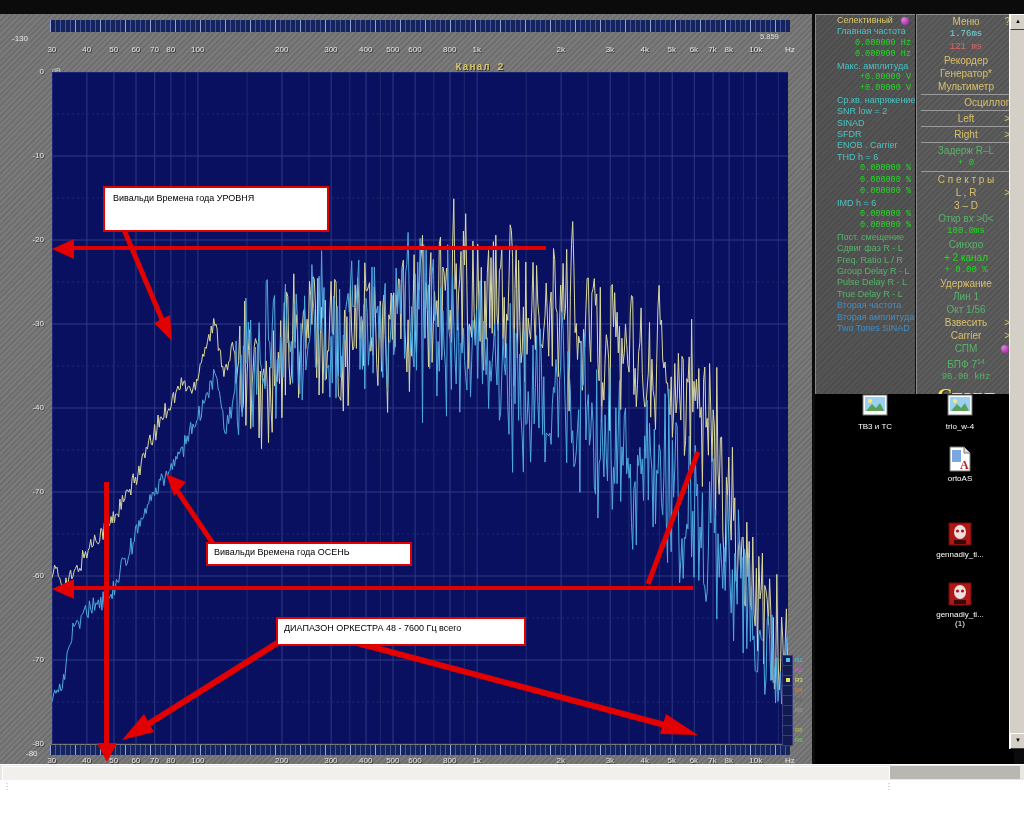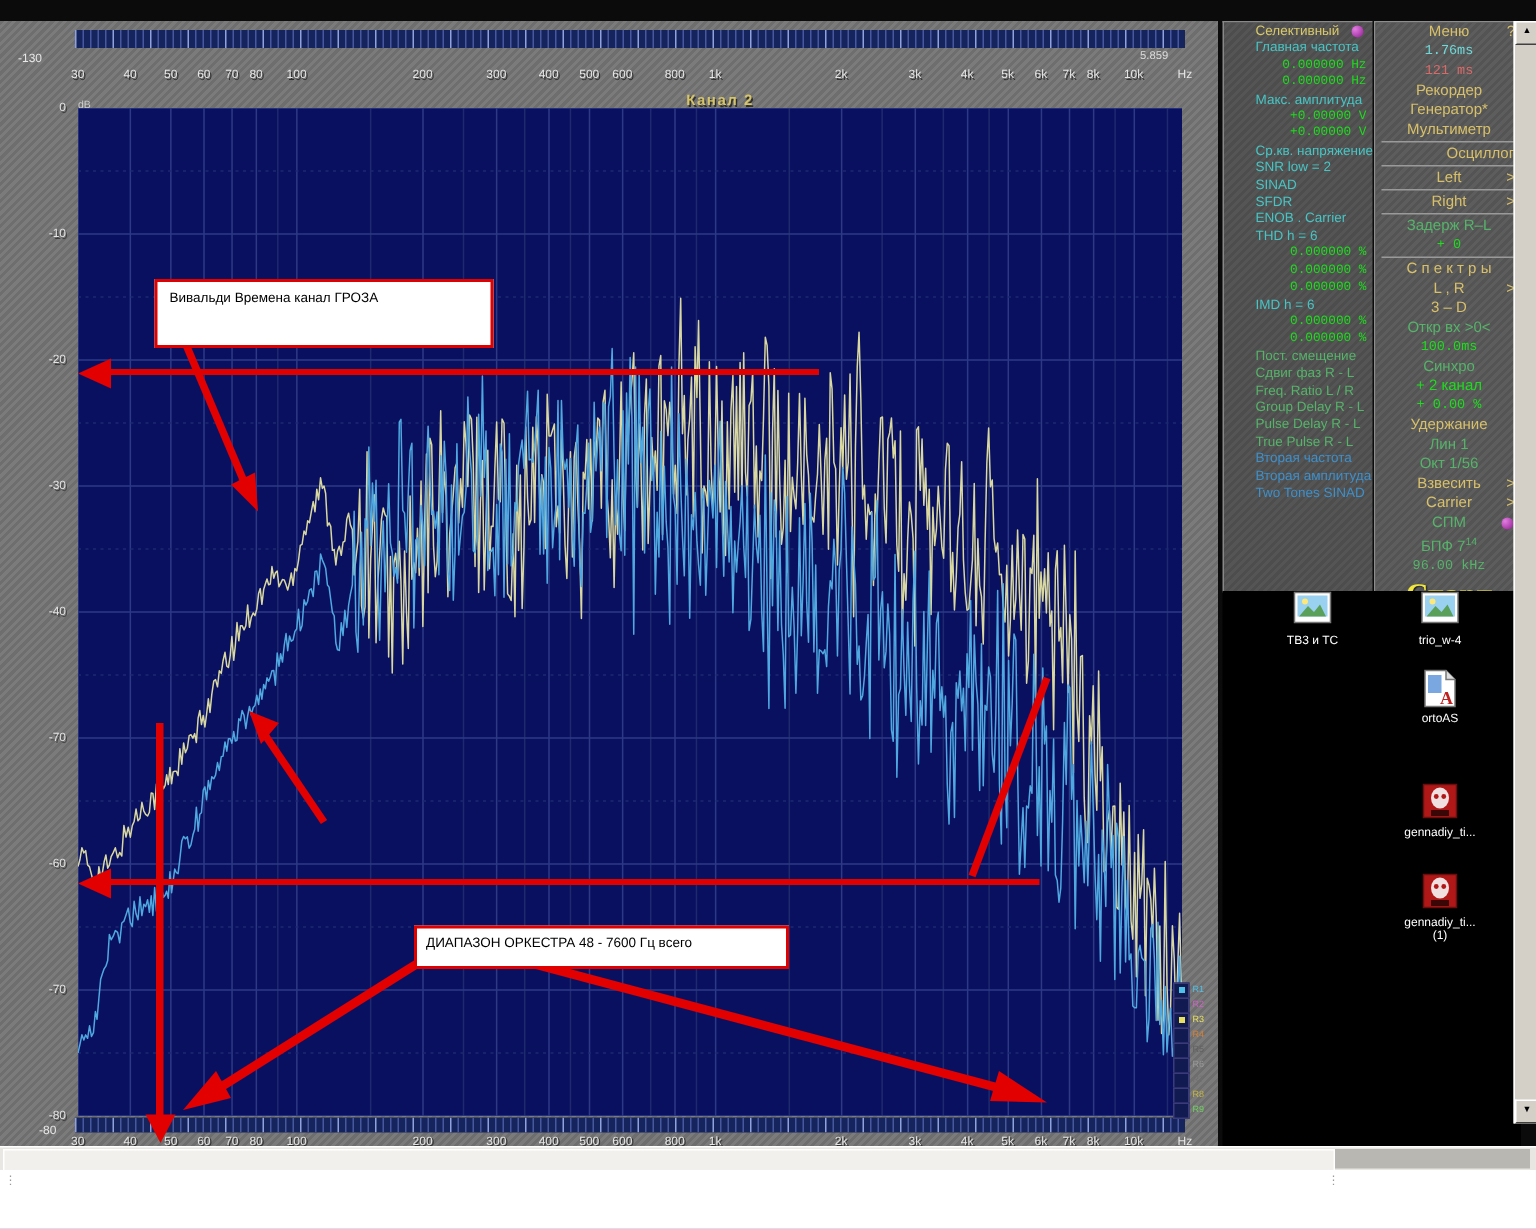--- a/index.html
+++ b/index.html
@@ -45,21 +45,21 @@
 
   .ylab{position:absolute;font-size:8px;color:#e4e4e4;text-align:right;width:26px;
      text-shadow:1px 1px 0 #00000077;}
   .lab-db{position:absolute;left:52px;top:53px;font-size:7px;color:#cfcfcf;}
 
   .plot{position:absolute;left:52px;top:58px;width:736px;height:672px;
      background:#0a1060;overflow:hidden;}
   .plot svg{display:block;}
 
   .chan{position:absolute;left:0;top:48px;width:960px;text-align:center;
-     font-size:10px;font-weight:bold;color:#d6c46a;font-family:Liberation Sans, sans-serif;
+     font-size:10px;font-weight:bold;color:#d6c46a;font-family:Liberation Mono, monospace;
      letter-spacing:1px;text-shadow:1px 1px 0 #00000099;}
 
   
   .legend{position:absolute;left:782px;top:641px;width:28px;}
   .lg-row{display:flex;align-items:center;height:10px;}
   .lg-box{width:9px;height:9px;border:1px solid #3b3b7a;background:#121a52;
      display:flex;align-items:center;justify-content:center;}
   .lg-dot{width:4px;height:4px;}
   .lg-txt{font-size:6px;margin-left:2px;font-family:"Liberation Sans",sans-serif;}
 
@@ -622,23 +622,26 @@
           </svg>
           <svg width="620" height="120" style="position: absolute; left: 100px; top: 618px; overflow: visible;">
             <path d="M182,8 L42,96" stroke="#e20000" stroke-width="6" fill="none"></path>
      <polygon points="22,108 44,82 54,100" fill="#e20000"></polygon>
      <path d="M246,8 L576,96" stroke="#e20000" stroke-width="6" fill="none"></path>
      <polygon points="598,103 566,82 560,102" fill="#e20000"></polygon>
           </svg>
         </div>
 
       <div class="anno" style="left:103px;top:172px;width:222px;height:42px;">
-        <div class="anno-line" style="font-size:9px;padding:5px 0 0 8px;">Вивальди  Времена канал   ГРОЗА</div>
+        <div class="anno-line" style="font-size:9px;padding:5px 0 0 8px;">Вивальди  Времена года   УРОВНЯ</div>
       </div>
 
+      <div class="anno" style="left:206px;top:528px;width:202px;height:20px;">
+        <div class="anno-line" style="font-size:9px;padding:3px 0 0 6px;">Вивальди  Времена  года   ОСЕНЬ</div>
+      </div>
 
 
       <div class="anno" style="left:276px;top:603px;width:246px;height:25px;">
         <div class="anno-line" style="font-size:9px;padding:4px 0 0 6px;">ДИАПАЗОН  ОРКЕСТРА  48 - 7600 Гц всего</div>
       </div>
 
     </div>
 
     <div class="measpanel" id="measpanel">
         <div class="mp-row" style="color: rgb(216, 200, 106); position: relative;">Селективный<span class="mp-dot" style="top: 2px;"></span></div>
@@ -658,21 +661,21 @@
         <div class="mp-val">0.000000 %</div>
         <div class="mp-val">0.000000 %</div>
         <div class="mp-row" style="color: rgb(72, 196, 196);">IMD           h =      6</div>
         <div class="mp-val">0.000000 %</div>
         <div class="mp-val">0.000000 %</div>
         <div class="mp-row" style="color: rgb(86, 179, 106);">Пост. смещение</div>
         <div class="mp-row" style="color: rgb(86, 179, 106);">Сдвиг фаз R - L</div>
         <div class="mp-row" style="color: rgb(86, 179, 106);">Freq. Ratio  L / R</div>
         <div class="mp-row" style="color: rgb(86, 179, 106);">Group Delay R - L</div>
         <div class="mp-row" style="color: rgb(86, 179, 106);">Pulse Delay R - L</div>
-        <div class="mp-row" style="color: rgb(86, 179, 106);">True Pulse R - L</div>
+        <div class="mp-row" style="color: rgb(86, 179, 106);">True Delay R - L</div>
         <div class="mp-row" style="color: rgb(63, 143, 201);">Вторая частота</div>
         <div class="mp-row" style="color: rgb(63, 143, 201);">Вторая амплитуда</div>
         <div class="mp-row" style="color: rgb(63, 143, 201);">Two Tones SINAD</div>
       </div>
 
     <div class="ctlpanel" id="ctlpanel">
         <div class="cp-row" style="color: rgb(216, 192, 106);"><span>Меню</span><span class="cp-arrow">?</span></div>
         <div class="cp-row cp-mono" style="color: rgb(111, 216, 216);"><span>1.76ms</span></div>
         <div class="cp-row cp-mono" style="color: rgb(216, 106, 106);"><span>121 ms</span></div>
         <div class="cp-row" style="color: rgb(216, 192, 106);"><span>Рекордер</span></div>

